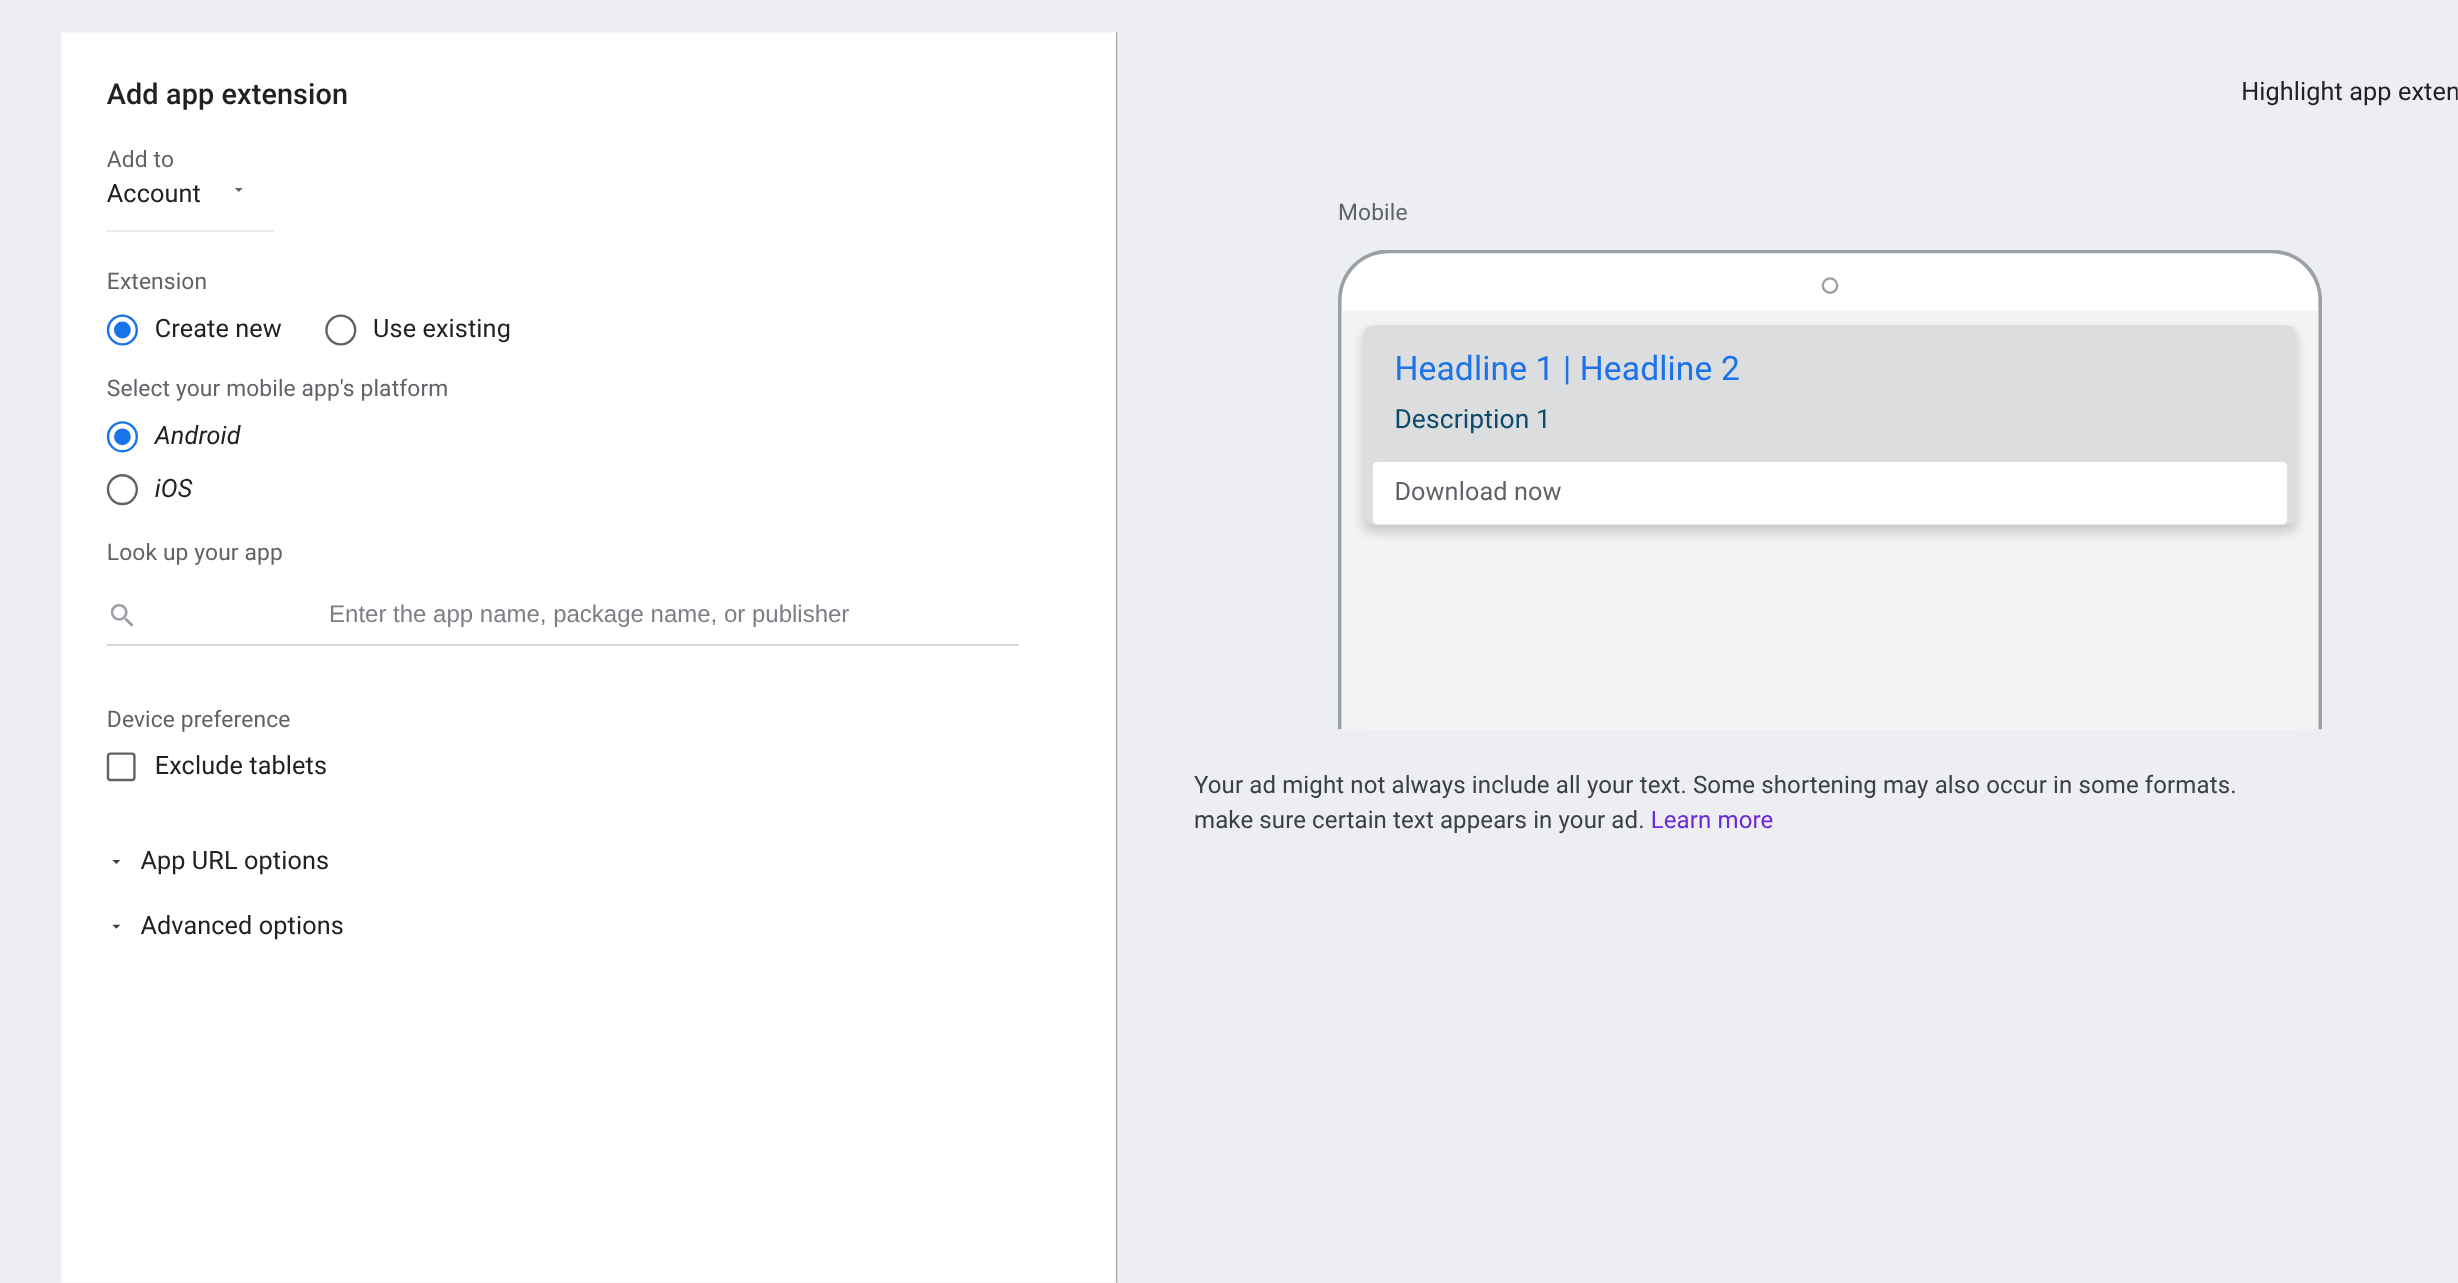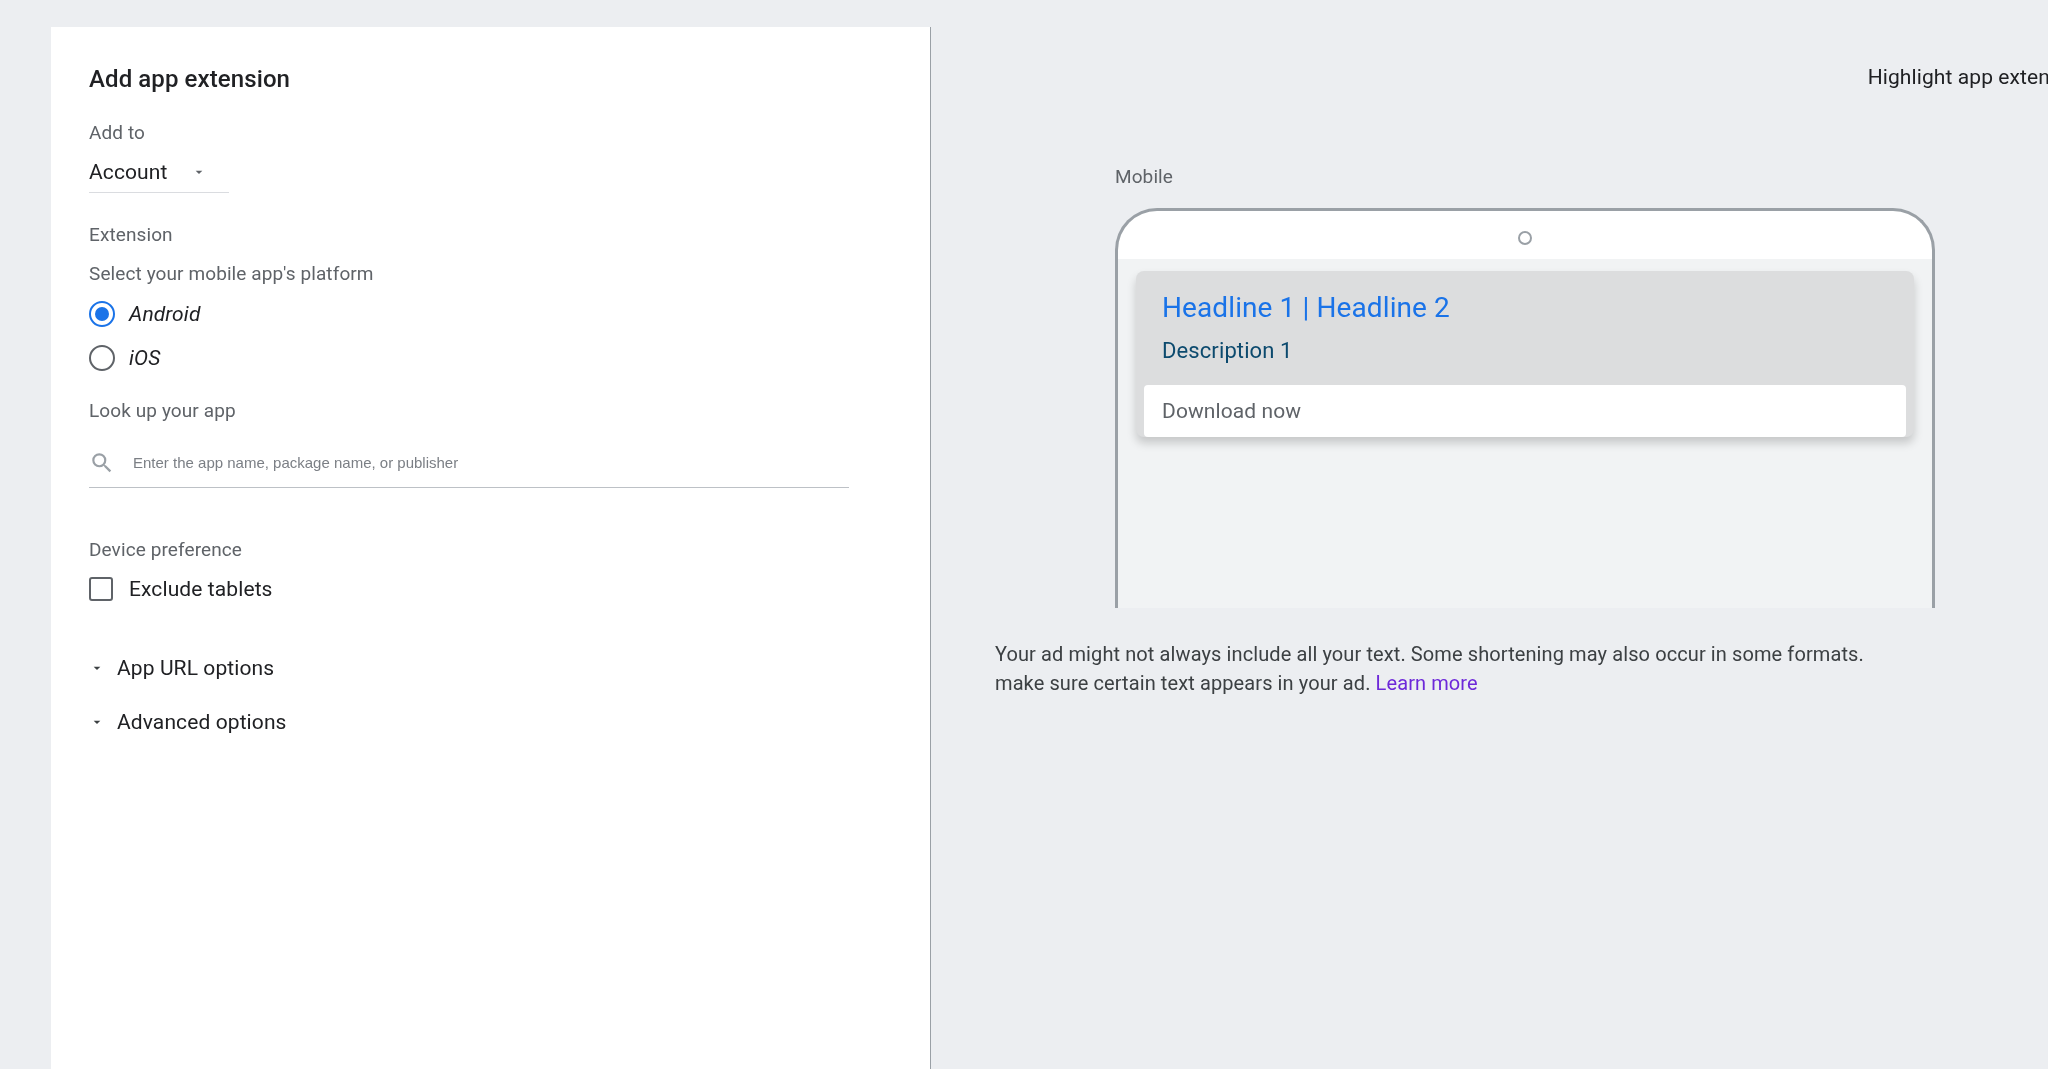--- a/index.html
+++ b/index.html
@@ -17,42 +17,42 @@
     .app-shell { display: flex; height: 100%; padding-left: 24px; }
     .left-panel {
       background: #fff;
       width: 880px;
       border-right: 1px solid #9aa0a6;
       padding: 38px 38px;
     }
     .right-panel { flex: 1; padding: 38px 0 0 24px; position: relative; }
     .page-title { font-size: 24px; font-weight: 500; color: #202124; margin-bottom: 28px; }
     .field-label { font-size: 19px; color: #5f6368; margin-bottom: 6px; display: block; }
-    .dropdown { display: flex; align-items: center; gap: 24px; cursor: pointer; height: 44px; }
+    .dropdown { display: flex; gap: 24px; cursor: pointer; height: 44px; }
     .dropdown-value { font-size: 21px; color: #202124; }
     .dropdown-underline { width: 140px; height: 1px; background: #dadce0; margin-top: -2px; margin-bottom: 30px; }
     .section-label { font-size: 19px; color: #5f6368; margin-bottom: 16px; }
     .radio-row { display: flex; gap: 36px; align-items: center; margin-bottom: 24px; }
     .radio-item { display: flex; align-items: center; gap: 14px; cursor: pointer; }
     .radio-col { display: flex; flex-direction: column; gap: 18px; margin-bottom: 28px; font-style: italic; }
     .radio-outer {
       width: 26px; height: 26px; border-radius: 50%;
       border: 2.5px solid #5f6368; display: flex; align-items: center; justify-content: center;
       flex-shrink: 0;
     }
     .radio-outer.checked { border-color: #1a73e8; }
     .radio-inner { width: 14px; height: 14px; border-radius: 50%; background: #1a73e8; }
     .halo { position: relative; }
     .halo::before {
       content: ""; position: absolute; inset: -14px; border-radius: 50%;
       background: #e8f0fe; z-index: -1;
     }
     .radio-text { font-size: 21px; color: #202124; }
     .search-wrap { display: flex; align-items: center; gap: 18px; height: 50px; border-bottom: 1px solid #bdc1c6; width: 760px; margin-top: 14px; margin-bottom: 50px; }
-    .search-wrap input { border: none; outline: none; font-size: 15px; color: #000000; flex: 1; background: transparent; }
+    .search-wrap input { border: none; outline: none; font-size: 20px; color: #000000; flex: 1; background: transparent; text-align: center; }
     .search-wrap input::placeholder { color: #7b7f85; }
     .checkbox-row { display: flex; align-items: center; gap: 16px; cursor: pointer; margin-top: 4px; margin-bottom: 40px; }
     .checkbox {
       width: 24px; height: 24px; border: 2.5px solid #5f6368; border-radius: 3px;
     }
     .collapse { display: flex; align-items: center; gap: 12px; height: 54px; cursor: pointer; }
     .collapse-label { font-size: 21px; color: #202124; }
 
     
     .top-right-text { position: absolute; top: 38px; right: -2px; font-size: 21px; color: #202124; white-space: nowrap; }
@@ -102,20 +102,32 @@
     <span class="field-label">Add to</span>
     <div class="dropdown">
       <span class="dropdown-value">Account</span>
       <svg class="chev-down" viewBox="0 0 24 24">
           <path fill="#5f6368" d="M7 10l5 5 5-5z"></path>
         </svg>
     </div>
     <div class="dropdown-underline"></div>
 
     <div class="section-label">Extension</div>
+    <div class="radio-row">
+      <label class="radio-item">
+        <span class="radio-outer checked">
+            <span class="radio-inner"></span>
+          </span>
+        <span class="radio-text">Create new</span>
+      </label>
+      <label class="radio-item">
+        <span class="radio-outer"></span>
+        <span class="radio-text">Use existing</span>
+      </label>
+    </div>
 
     <div class="section-label">Select your mobile app's platform</div>
     <div class="radio-col">
       <label class="radio-item">
         <span class="radio-outer checked halo">
             <span class="radio-inner"></span>
           </span>
         <span class="radio-text">Android</span>
       </label>
       <label class="radio-item">

